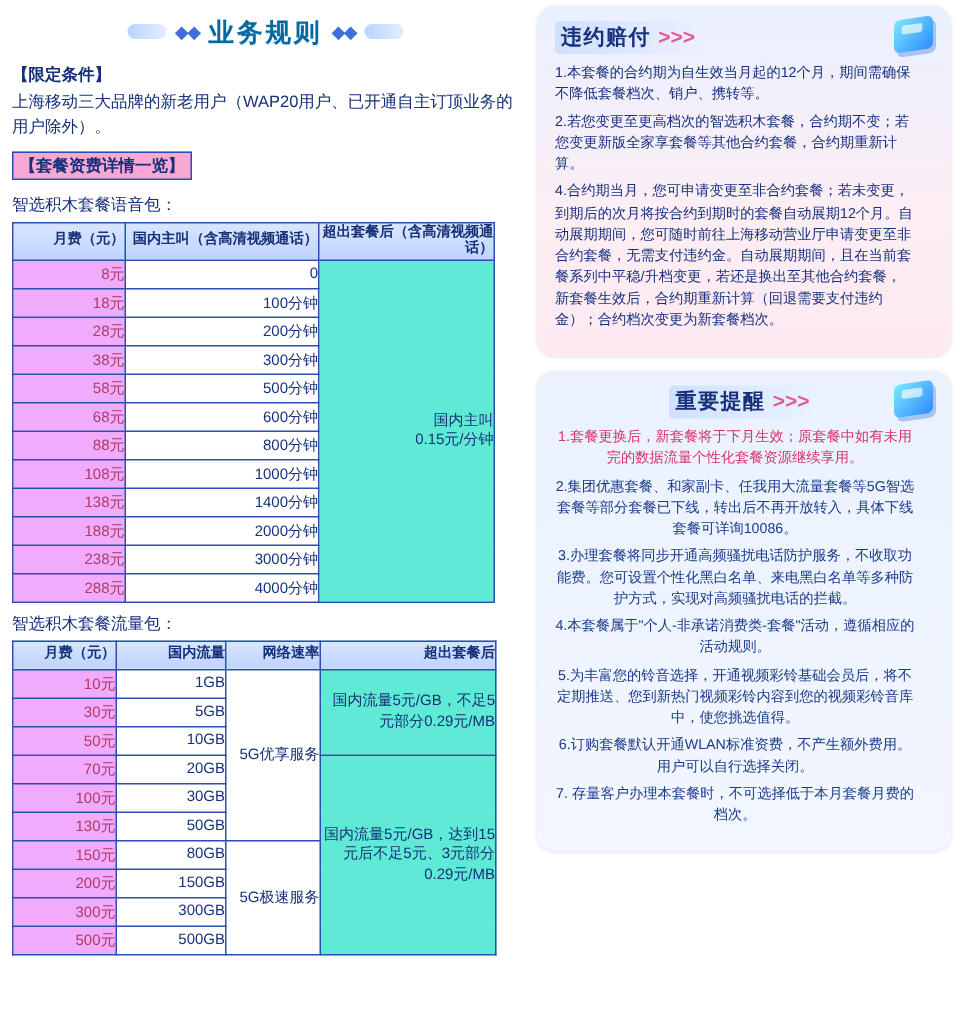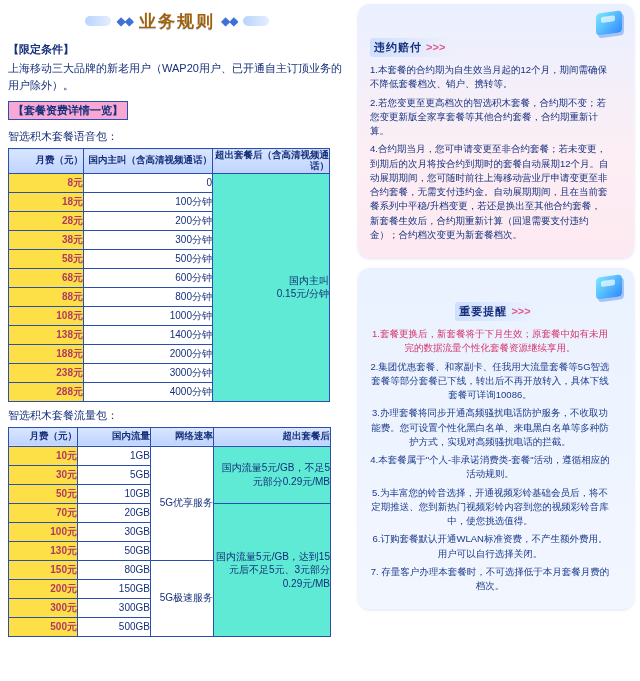--- a/index.html
+++ b/index.html
@@ -15,21 +15,21 @@
   .col-left{width:352px;position:relative;padding:4px 6px 0 8px;box-sizing:border-box;}
   .col-right{width:282px;position:relative;padding:4px 6px 0 0;box-sizing:border-box;}
 
   
   .banner{
     display:flex;align-items:center;justify-content:center;gap:6px;
     height:30px;margin:2px 0 6px 0;
   }
   .banner .deco{color:#3f6fd8;font-size:12px;letter-spacing:-1px;}
   .banner .title{
-    font-size:17px;font-weight:bold;color:#a16207;letter-spacing:2px;
+    font-size:17px;font-weight:bold;color:#0369a1;letter-spacing:2px;
     text-shadow:0 1px 0 #cfe0ff;
   }
   .banner .wave{
     display:inline-block;width:26px;height:10px;
     background:linear-gradient(90deg,#7fb0ff 0%,#cfe0ff 100%);
     border-radius:6px;opacity:.55;
   }
 
   
   .sec-label{
@@ -50,42 +50,41 @@
     border:1px solid #2a4fae;
     text-align:right;vertical-align:middle;
     font-size:10px;color:#16307a;
     padding:1px 0;
     height:16px;
   }
   thead th{
     background:linear-gradient(180deg,#d9e6ff 0%,#bed3ff 100%);
     font-weight:bold;font-size:9.5px;line-height:1.15;
   }
-  .c-price{background:#fde047;color:#b03a63;font-weight:bold;}
+  .c-price{background:#f0abfc;color:#b03a63;font-weight:normal;}
   .c-mid{background:#ffffff;}
   .c-right{background:#5eead4;line-height:1.35;}
   .note{
     font-size:9px;color:#c0392b;margin:5px 0 2px 0;line-height:1.4;
   }
 
   
   .card{
     border-radius:12px;padding:10px 12px 12px 12px;box-sizing:border-box;
     position:relative;margin-bottom:10px;
     box-shadow:0 1px 3px rgba(60,90,160,.18);
   }
   .card.pink{background:linear-gradient(180deg,#e9f0ff 0%,#fdeef4 60%,#fde9f1 100%);}
   .card.blue{background:linear-gradient(180deg,#eaf2ff 0%,#f2f6ff 100%);text-align:center;}
   .card-title{
     display:inline-block;
-    font-size:11px;font-weight:bold;color:#16307a;letter-spacing:1px;
+    font-size:14px;font-weight:bold;color:#16307a;letter-spacing:1px;
     padding:2px 6px 2px 4px;
     background:linear-gradient(90deg,#cfe0ff 0%,rgba(207,224,255,0) 100%);
     border-radius:3px;
-    margin-top:24px;
   }
   .card-title .arrows{color:#e05a8a;font-weight:bold;letter-spacing:0;}
   .card-icon{
     position:absolute;right:12px;top:6px;width:34px;height:28px;
   }
   .cube{
     position:absolute;right:0;top:2px;width:26px;height:22px;
     background:linear-gradient(135deg,#7ce8ff 0%,#2f8bff 100%);
     border-radius:4px;transform:skewY(-8deg);
     box-shadow:2px 3px 0 rgba(40,110,220,.35);

